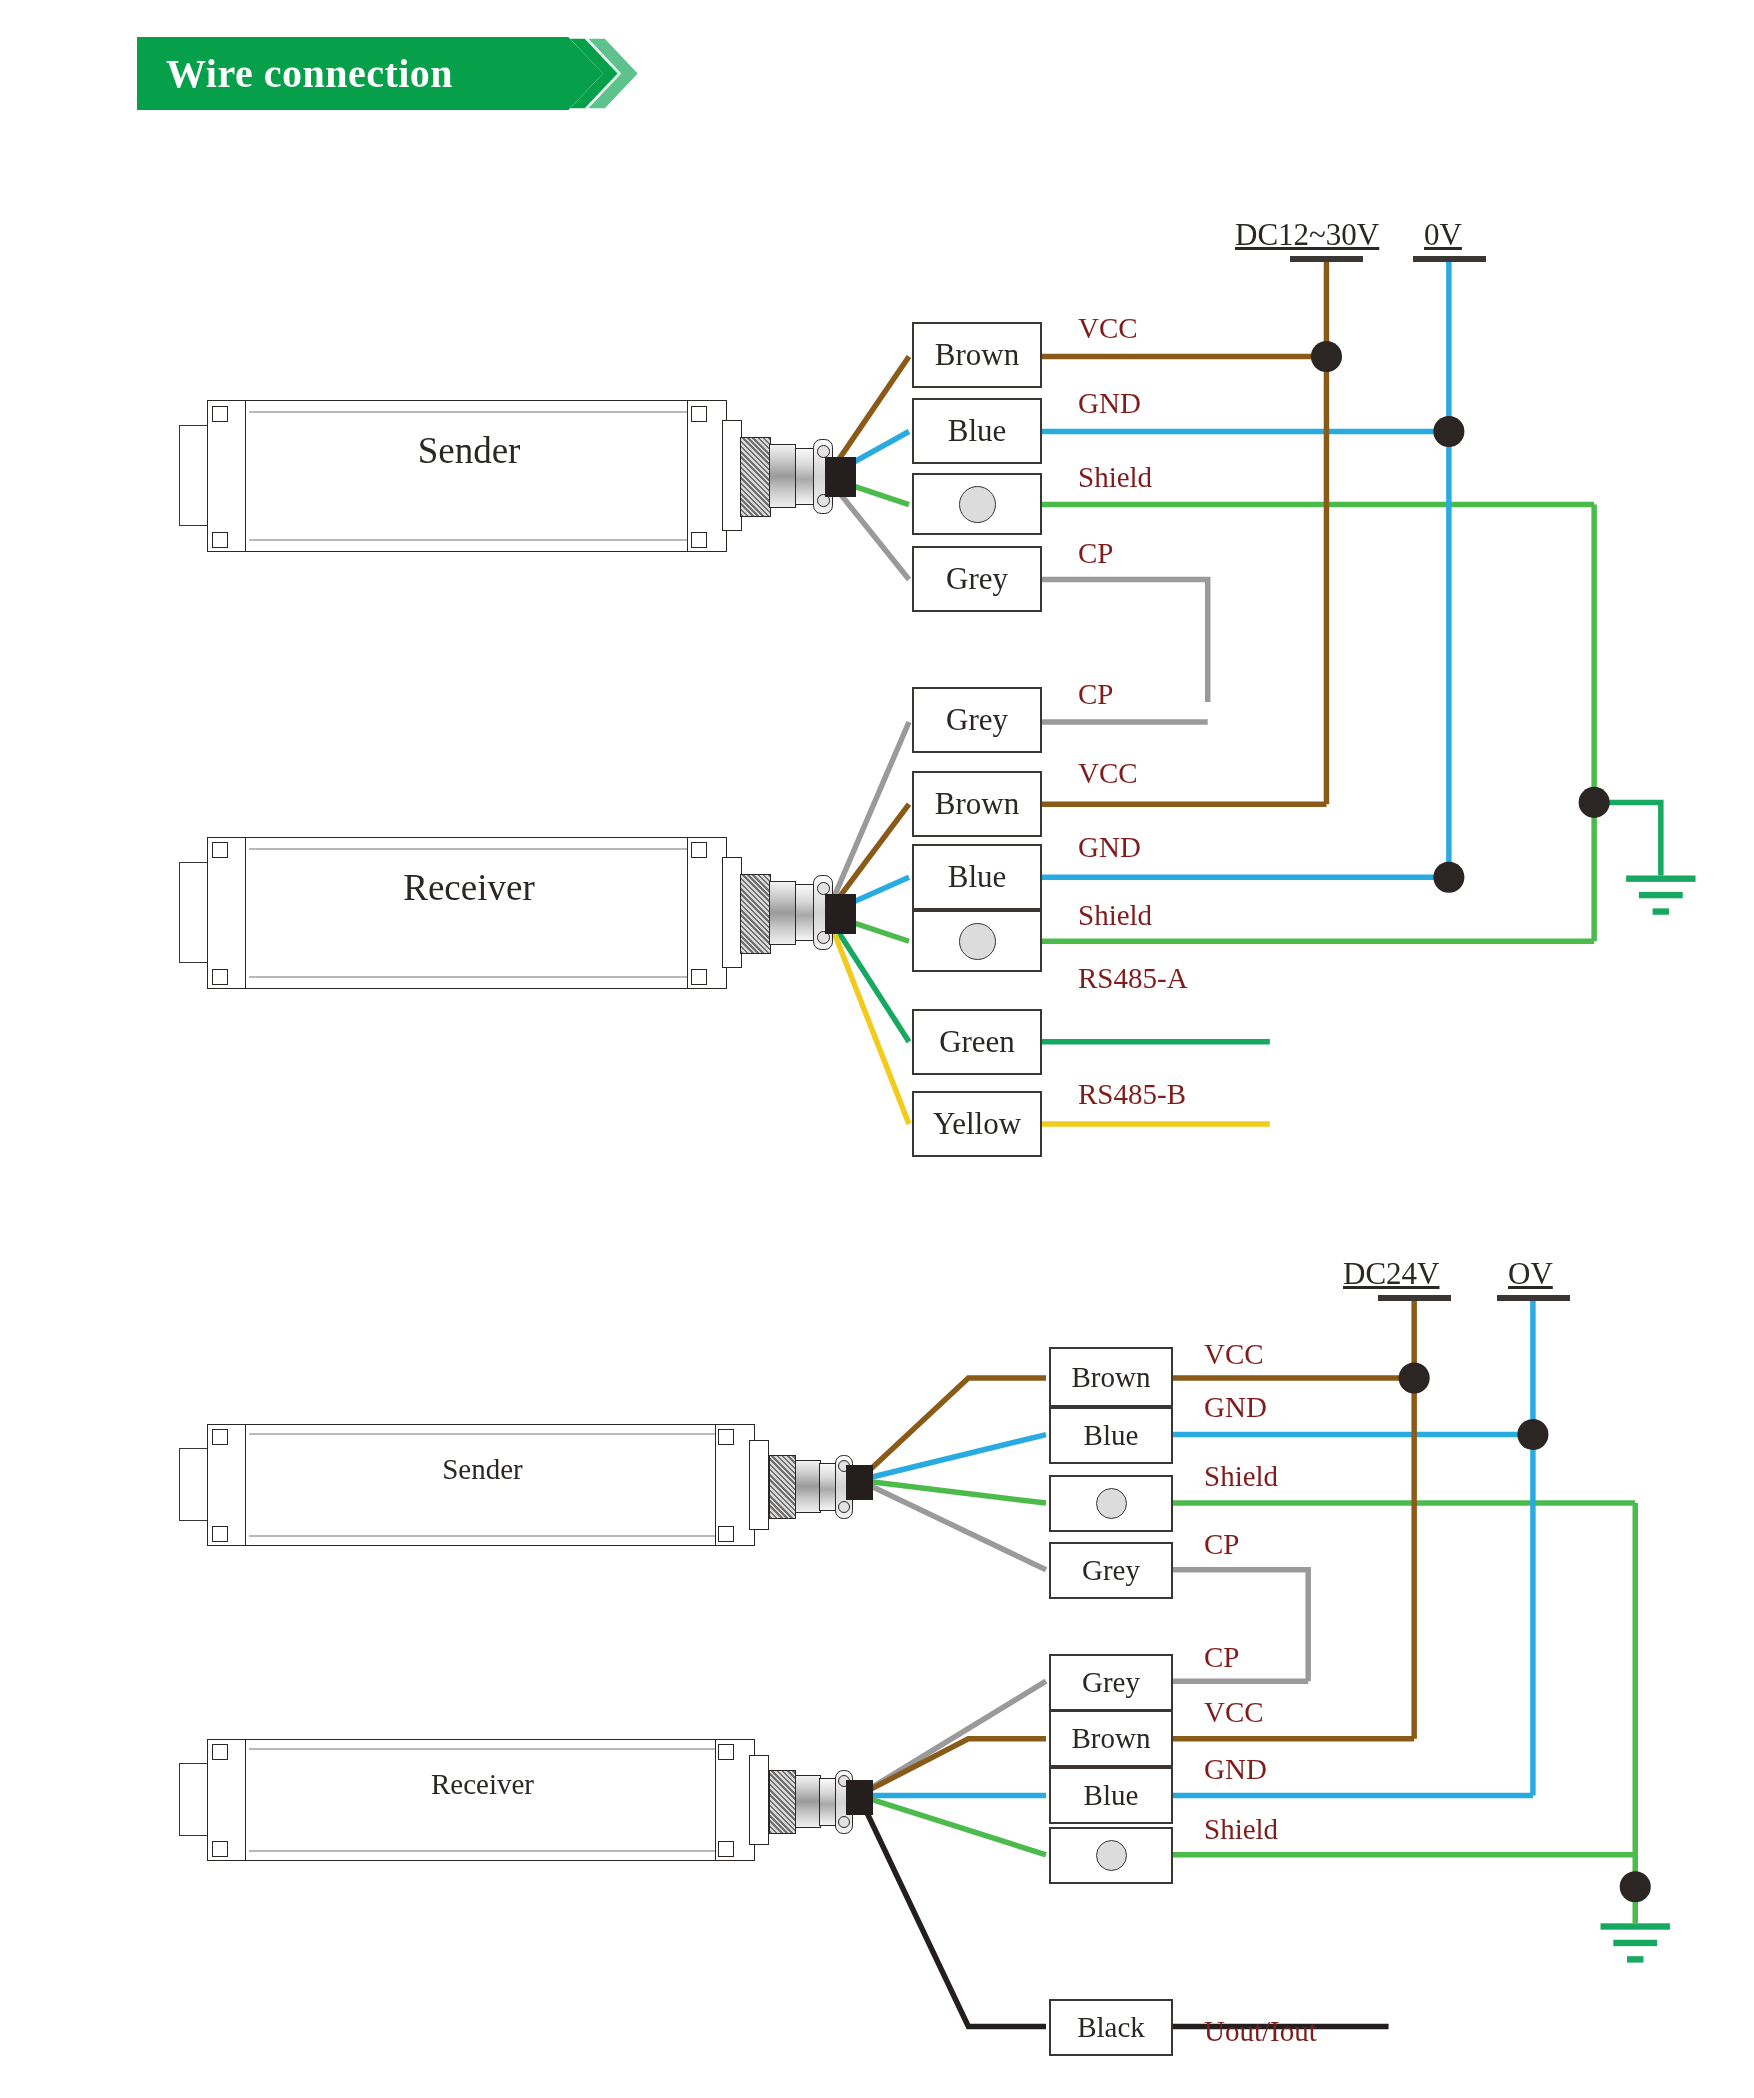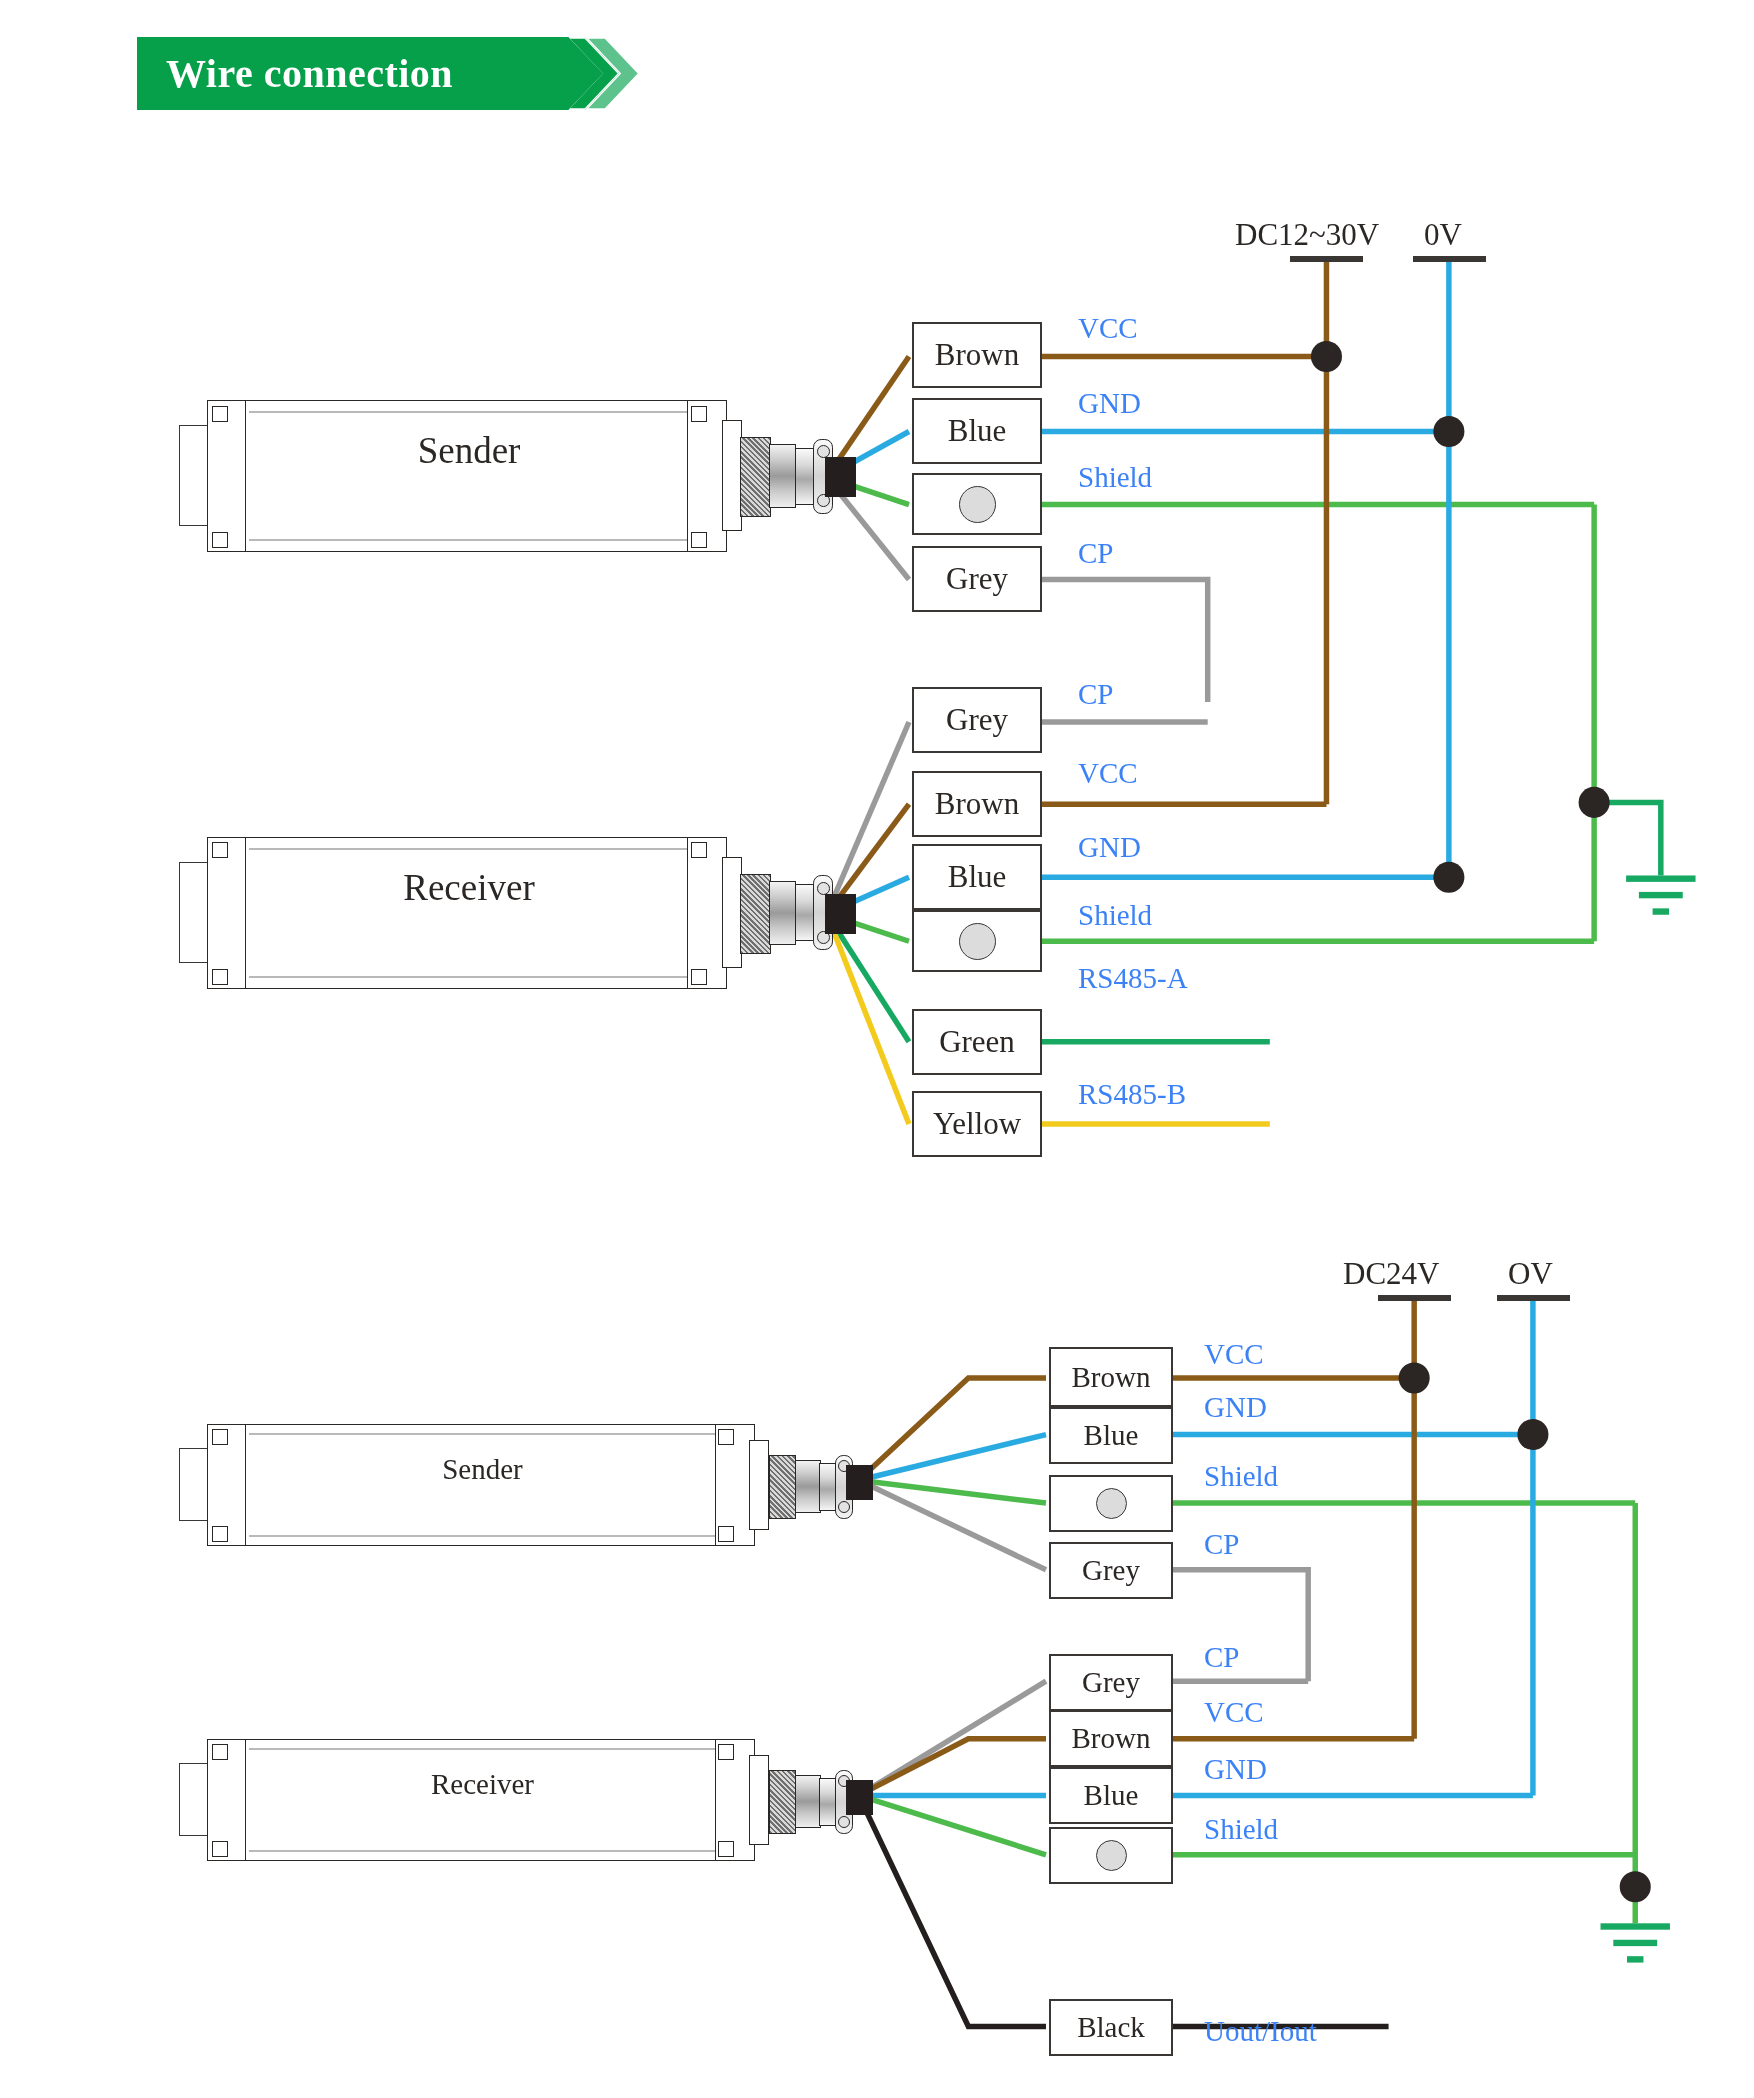--- a/index.html
+++ b/index.html
@@ -99,28 +99,29 @@
     display: flex; align-items: center; justify-content: center;
     color: #2b2725; white-space: nowrap;
   }
   .shield-dot {
     width: 37px; height: 37px; border-radius: 50%;
     background: #dcdcdc; border: 1.8px solid #3a3634;
   }
 
   
   .signame {
-    position: absolute; color: #3b82f6; white-space: nowrap;
+    position: absolute; color: #7f1d1d; white-space: nowrap;
     font-size: 29px;
   }
 
   
   .railcap {
     position: absolute; color: #2b2725; white-space: nowrap;
     font-size: 31px;
+    text-decoration: underline;
   }
   .railbar { position: absolute; background: #3a3634; height: 5.5px; }
 
   
   #wires { position: absolute; left: 0; top: 0; width: 1754px; height: 2099px; }
 </style>
 </head>
 <body>
 
 <div id="root">

